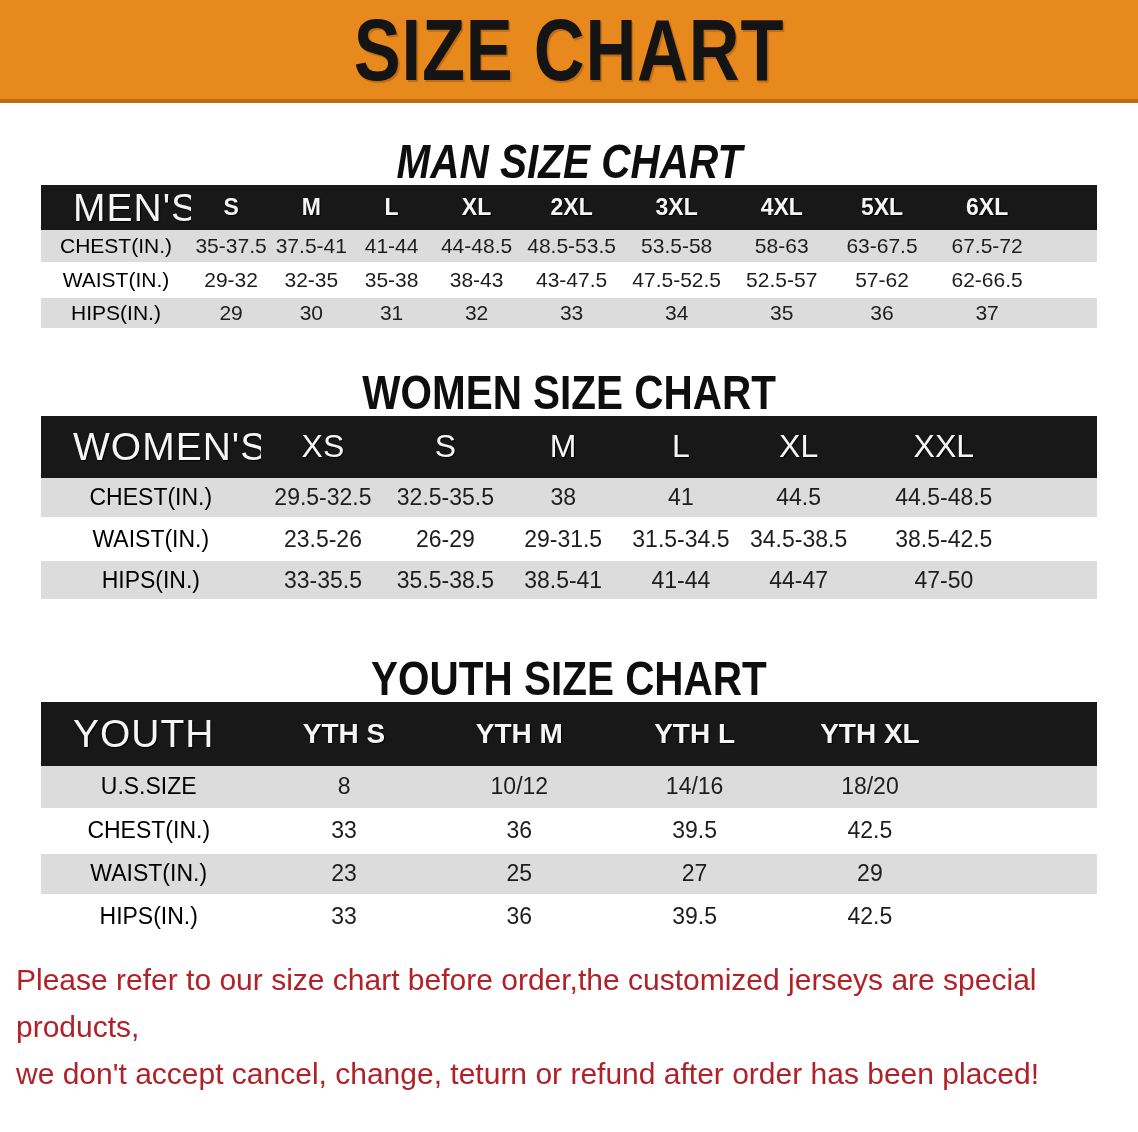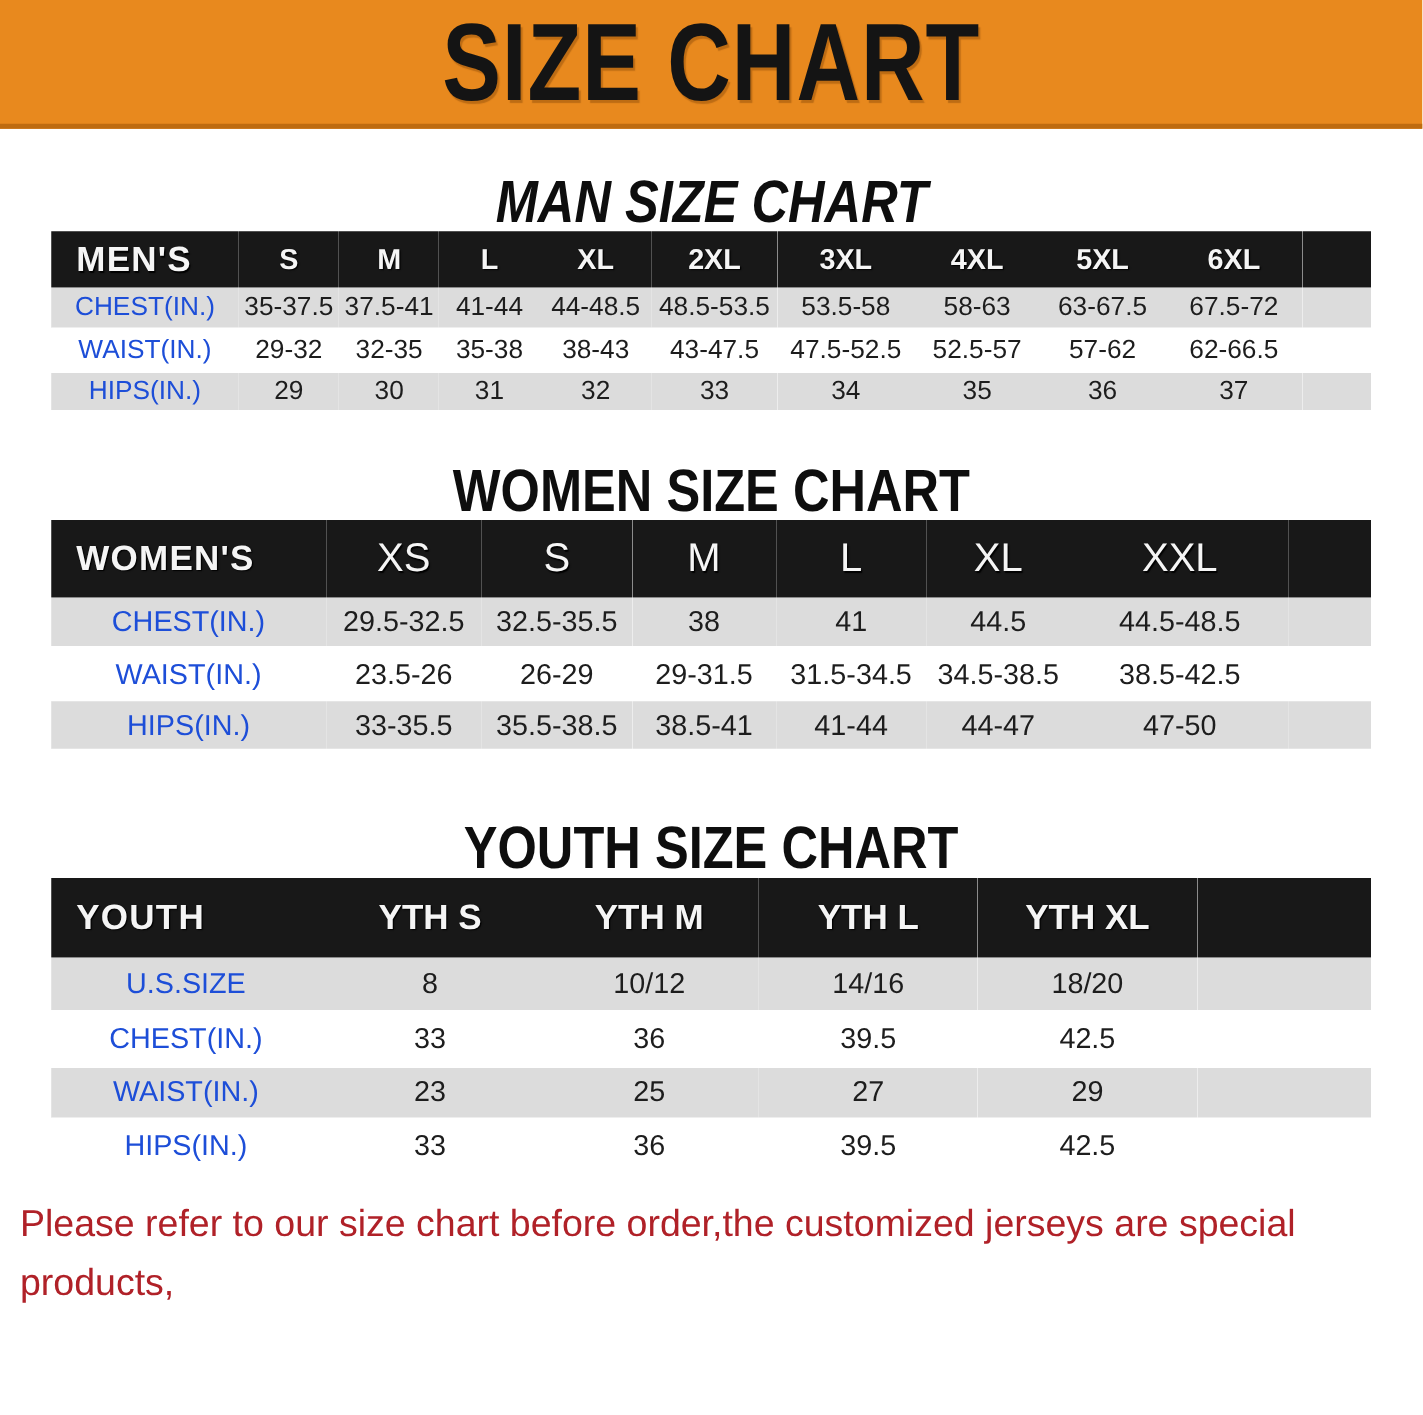--- a/index.html
+++ b/index.html
@@ -47,27 +47,27 @@
   .t-women { margin-top: 22px; }
   .t-youth { margin-top: 23px; }
   table.size-table th, table.size-table td {
     text-align: center; vertical-align: middle;
     overflow: hidden; white-space: nowrap;
   }
   tr.hdr { background: #181818; }
   tr.hdr th { color: #f5f5f5; text-shadow: 1px 1px 1px #000; }
   th.hdr-label {
     text-align: left !important;
-    padding-left: 20px;
-    font-size: 28px; font-weight: 700; letter-spacing: 1px;
+    padding-left: 32px;
+    font-size: 39px; font-weight: 400; letter-spacing: 1px;
   }
   tr.row-gray  { background: #dcdcdc; }
   tr.row-white { background: #ffffff; }
   tbody td { border-bottom: 3px solid #ffffff; color: #1d1d1d; }
-  td.row-label { color: #1d4ed8; }
+  td.row-label { color: #000000; }
   
   .t-men tr.hdr { height: 45px; }
   .t-men tbody tr { height: 33px; }
   .t-men th.size { font-size: 23px; font-weight: 600; }
   .t-men tbody td { font-size: 21px; }
   
   .t-women tr.hdr { height: 62px; }
   .t-women tbody tr { height: 41px; }
   .t-women th.size { font-size: 32px; font-weight: 400; }
   .t-women tbody td { font-size: 23px; }
@@ -279,13 +279,14 @@
         <td>36</td>
         <td>39.5</td>
         <td>42.5</td>
         <td></td>
       </tr>
     </tbody>
   </table>
 
 <div class="footer">
   <div>Please refer to our size chart before order,the customized jerseys are special products,</div>
+  <div>we don't accept cancel, change, teturn or refund after order has been placed!</div>
 </div>
 
 </body></html>

